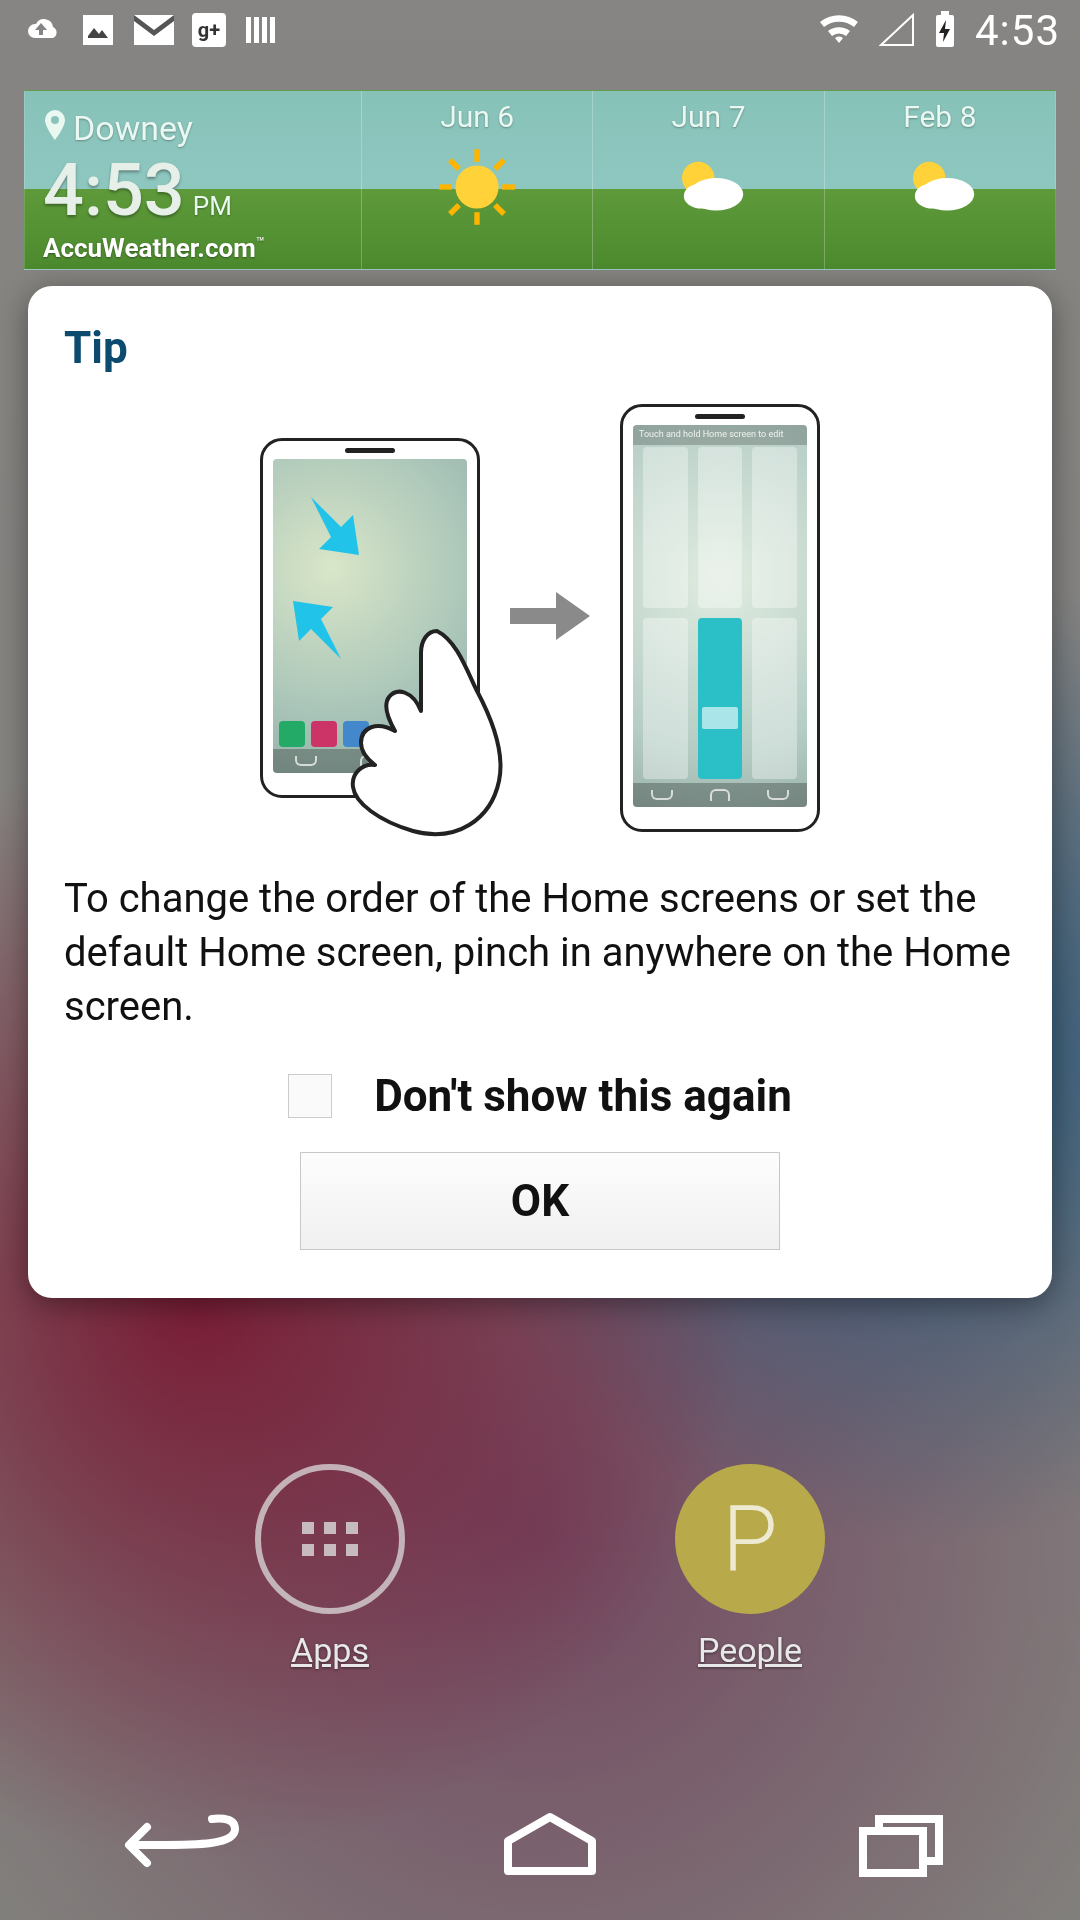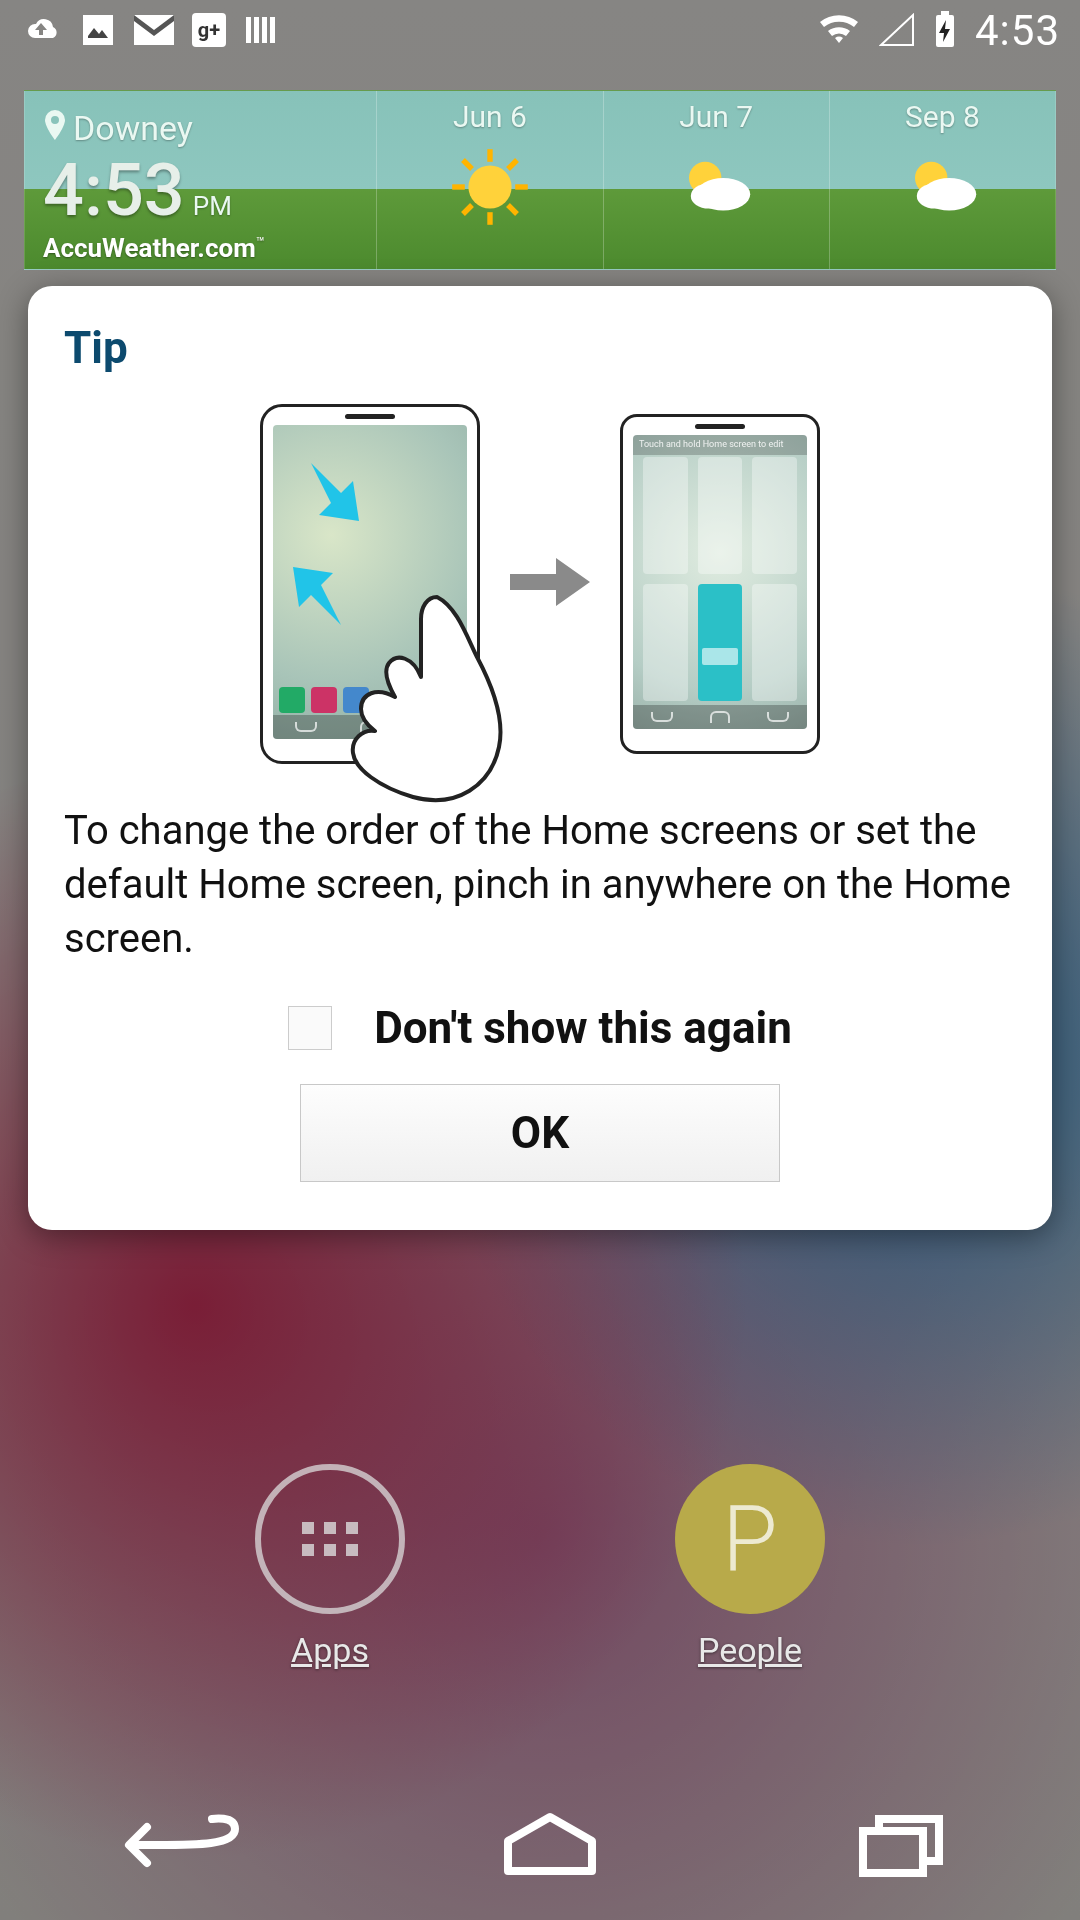--- a/index.html
+++ b/index.html
@@ -34,21 +34,21 @@
     display: flex; color: #eaf8f2; z-index: 10;
     border: 1px solid rgba(255,255,255,0.15);
   }
   .weather-main { flex: 1.4; padding: 17px 18px; position: relative; }
   .weather-loc { display: flex; align-items: center; gap: 6px; font-size: 34px; text-shadow: 0 1px 2px rgba(0,0,0,0.3); }
   .weather-time-row { display: flex; align-items: baseline; gap: 8px; }
   .weather-time { font-size: 72px; font-weight: 500; color: #e7efe9; text-shadow: 0 2px 3px rgba(0,0,0,0.35); }
   .weather-ampm { font-size: 26px; text-shadow: 0 1px 2px rgba(0,0,0,0.3); }
   .weather-brand { font-size: 26px; font-weight: 700; color: #fff; text-shadow: 0 1px 2px rgba(0,0,0,0.4); }
   .weather-brand .tm { font-size: 14px; vertical-align: super; font-weight: 400; }
-  .forecast { flex: 1; border-left: 1px solid rgba(255,255,255,0.25); display: flex; flex-direction: column; align-items: center; padding: 8px 0; }
+  .forecast { flex: 1; border-left: 1px solid rgba(255,255,255,0.25); display: flex; flex-direction: column; align-items: center; padding: 8px 8px; }
   .forecast-date { font-size: 30px; text-shadow: 0 1px 2px rgba(0,0,0,0.3); margin-bottom: 8px; }
   .forecast-icon { width: 90px; height: 90px; }
 
   
   .home-icons {
     position: absolute; bottom: 250px; left: 0; right: 0;
     display: flex; justify-content: space-around; padding: 0 120px; z-index: 10;
   }
   .home-icon { display: flex; flex-direction: column; align-items: center; gap: 16px; }
   .home-icon-label { color: #e8e8e8; font-size: 34px; text-shadow: 0 1px 3px rgba(0,0,0,0.5); text-decoration: underline; }
@@ -88,21 +88,21 @@
   .dialog-ok {
     display: block; width: 480px; margin: 8px auto; padding: 22px 0;
     text-align: center; font-size: 44px; font-weight: 700; color: #111;
     background: linear-gradient(#fdfdfd, #f0f0f0);
     border: 1px solid #c8c8c8;
   }
 
   
   .phone-frame { border: 3px solid #222; border-radius: 22px; padding: 18px 10px 22px; background: #fff; position: relative; }
   .phone-a { width: 220px; height: 360px; }
-  .phone-b { width: 200px; height: 340px; border-radius: 17px; }
+  .phone-b { width: 200px; height: 428px; }
   .phone-screen { width: 100%; height: 100%; border-radius: 4px; position: relative; overflow: hidden; }
   .phone-a .phone-screen { background: radial-gradient(circle at 30% 35%, #d9e6c8, #a8c4b8 60%, #8ea9a0); }
   .phone-b .phone-screen { background: radial-gradient(circle at 50% 40%, #e0ece0, #b5cdc5 70%, #9cb3ab); }
   .earpiece { position: absolute; top: 7px; left: 50%; transform: translateX(-50%); width: 50px; height: 5px; background: #222; border-radius: 3px; }
   .navstrip { position: absolute; bottom: 0; left: 0; right: 0; height: 24px; background: rgba(0,0,0,0.25); display: flex; align-items: center; justify-content: space-around; }
   .navstrip span { width: 22px; height: 10px; border: 2px solid rgba(255,255,255,0.7); border-top: none; border-radius: 0 0 6px 6px; }
   .navstrip span.mid { width: 20px; height: 12px; border: 2px solid rgba(255,255,255,0.7); border-bottom: none; border-radius: 6px 6px 0 0; }
   .dockrow { position: absolute; bottom: 26px; left: 6px; display: flex; gap: 6px; }
   .dockrow i { width: 26px; height: 26px; border-radius: 4px; display: block; }
   .grid-thumbs { position: absolute; inset: 22px 10px 28px; display: grid; grid-template-columns: repeat(3, 1fr); grid-template-rows: repeat(2, 1fr); gap: 10px; }
@@ -216,21 +216,21 @@
     <div class="forecast-date">Jun 7</div>
     <span>
       <svg class="forecast-icon" viewBox="0 0 100 100">
           <circle cx="38" cy="40" r="18" fill="#ffd23a"></circle>
           <ellipse cx="58" cy="58" rx="30" ry="18" fill="#fff"></ellipse>
           <ellipse cx="42" cy="60" rx="20" ry="14" fill="#fff"></ellipse>
         </svg>
     </span>
   </div>
   <div class="forecast">
-    <div class="forecast-date">Sep 8</div>
+    <div class="forecast-date">Feb 8</div>
     <span>
       <svg class="forecast-icon" viewBox="0 0 100 100">
           <circle cx="38" cy="40" r="18" fill="#ffd23a"></circle>
           <ellipse cx="58" cy="58" rx="30" ry="18" fill="#fff"></ellipse>
           <ellipse cx="42" cy="60" rx="20" ry="14" fill="#fff"></ellipse>
         </svg>
     </span>
   </div>
 </div>
 

